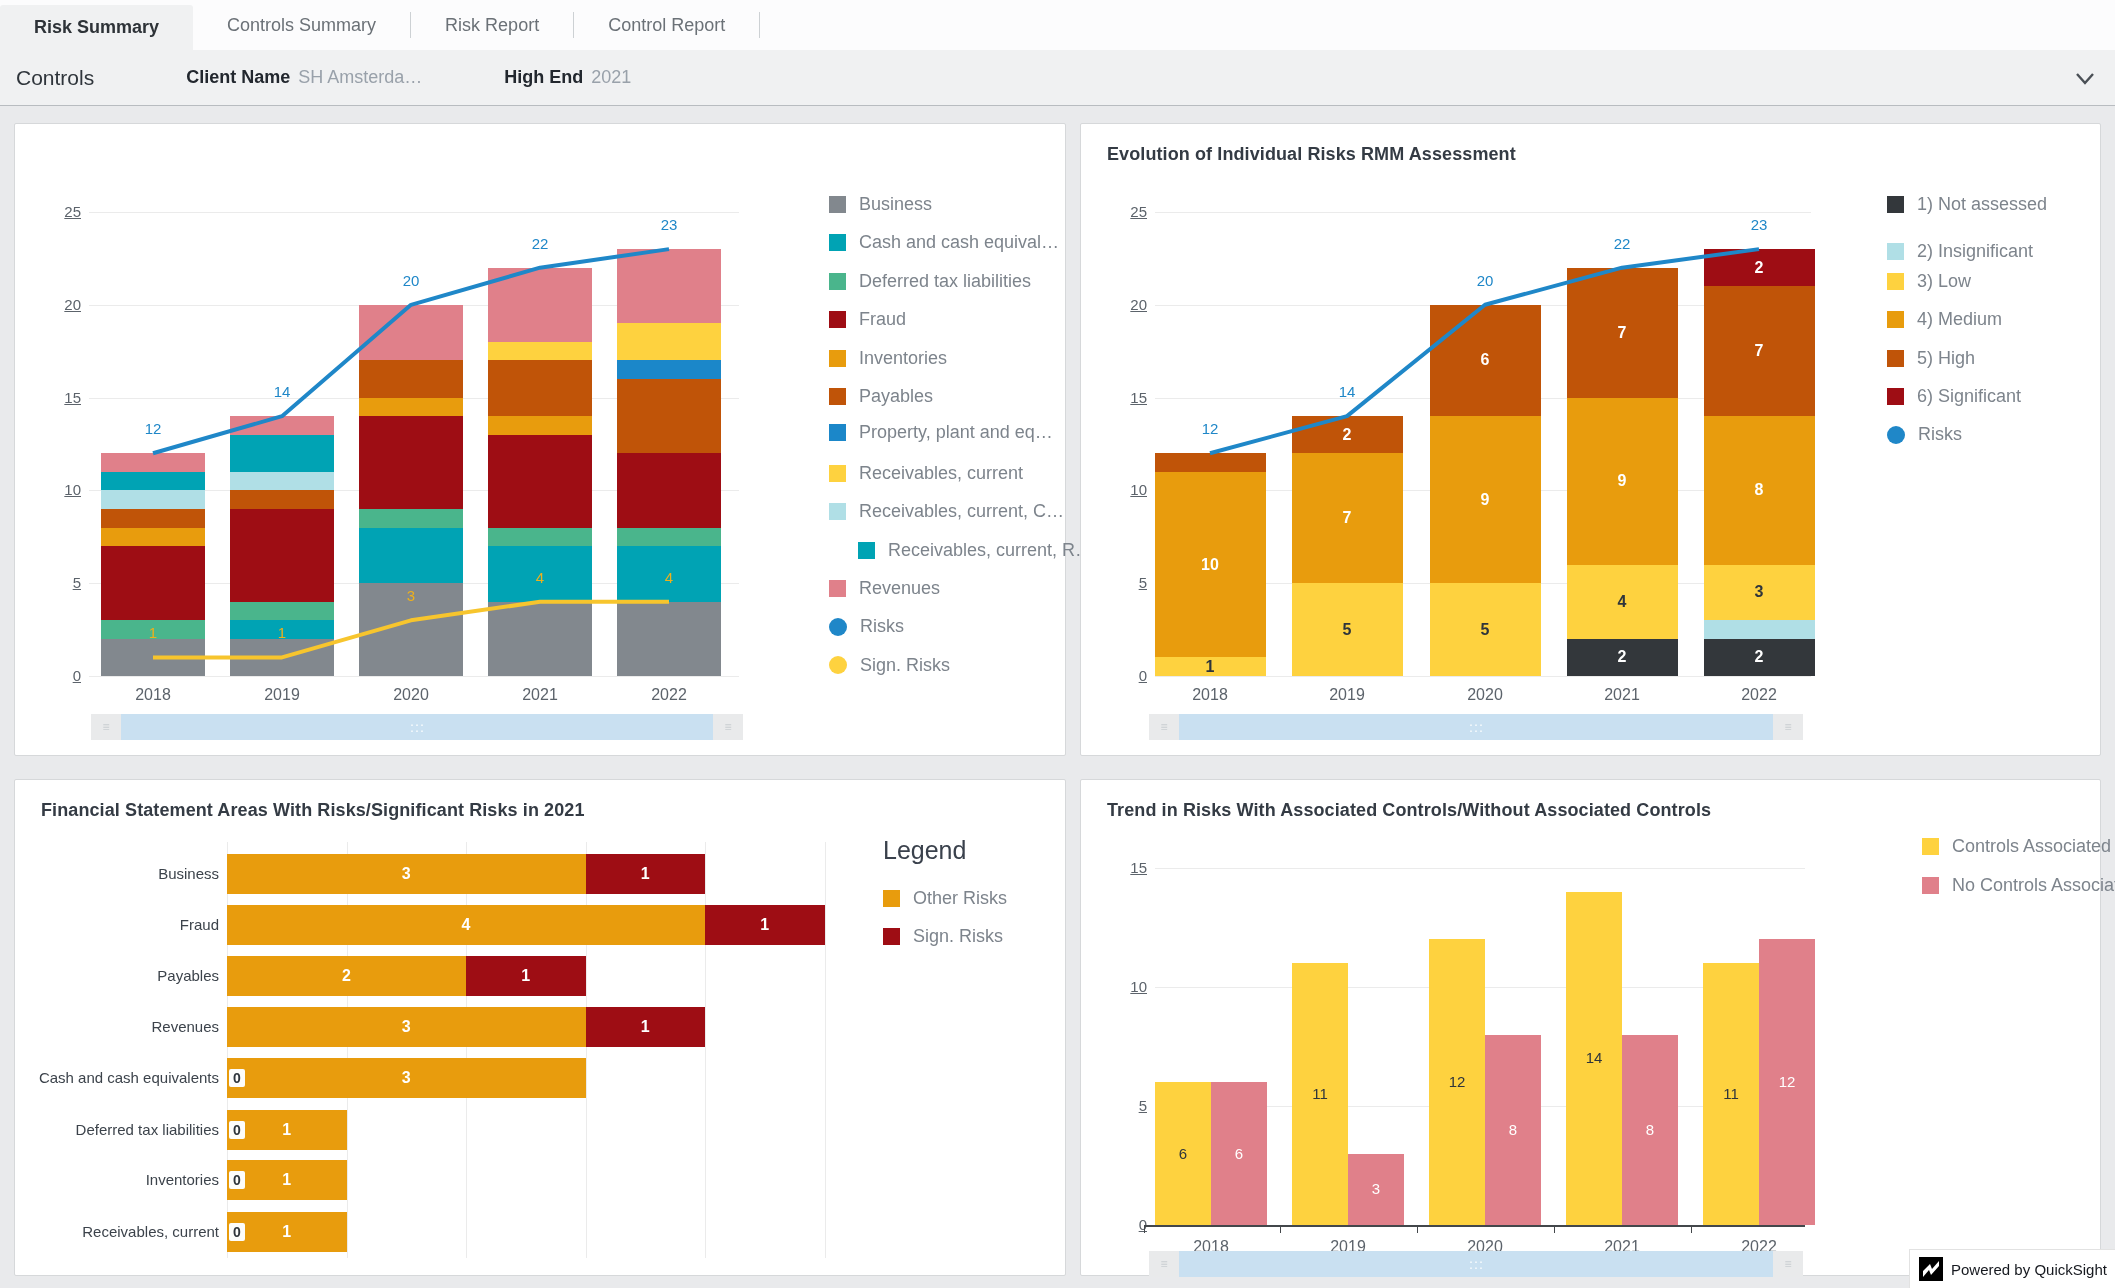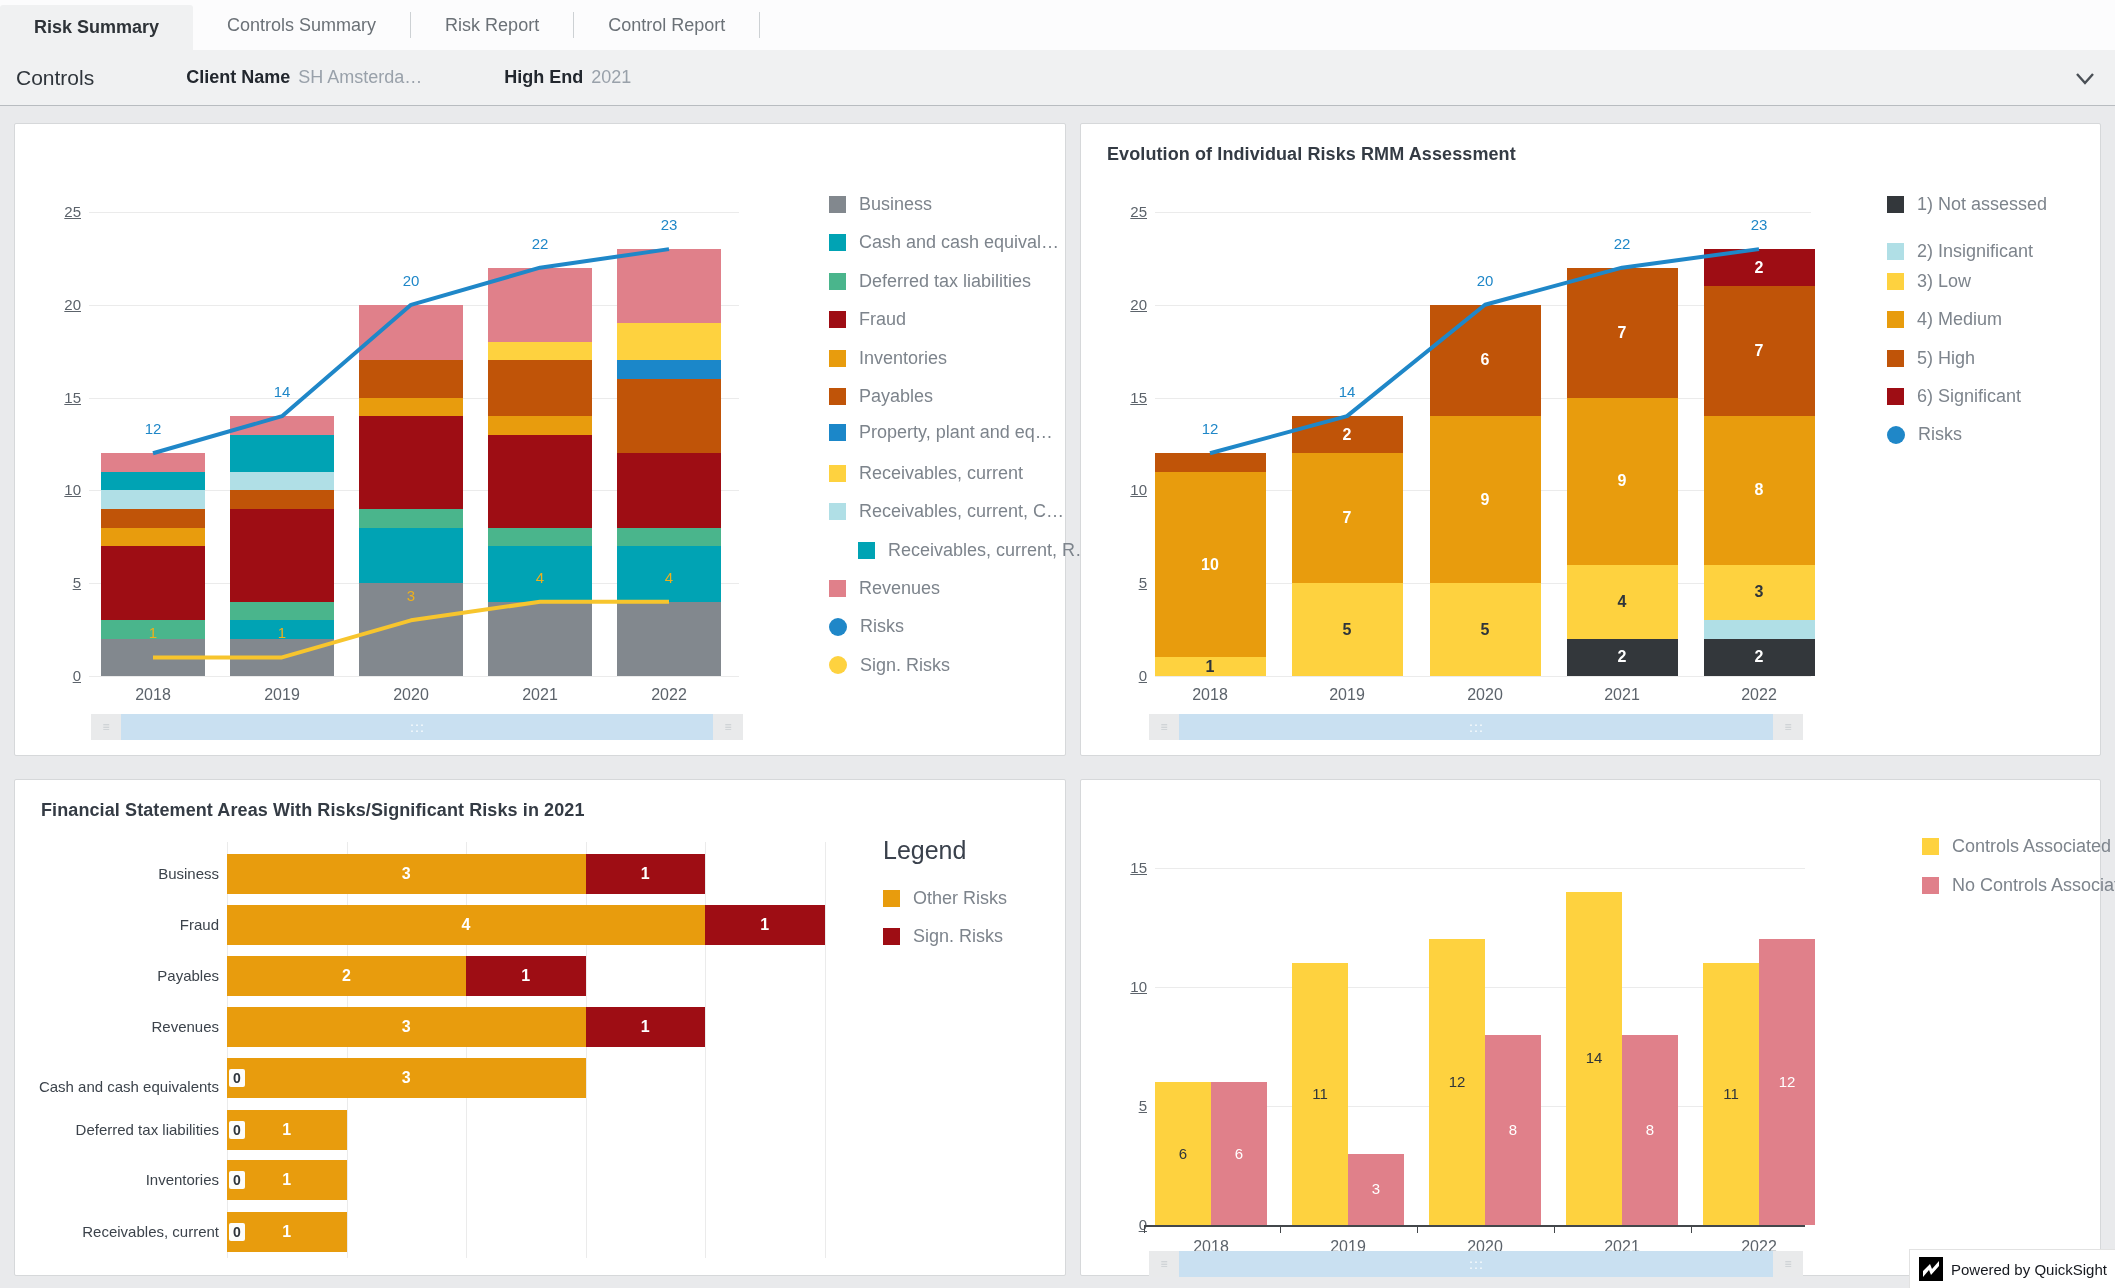--- a/index.html
+++ b/index.html
@@ -343,21 +343,21 @@
       <div class="rowlabel" style="left: 9px; width: 195px; top: 187px;">Payables</div>
       <div class="seg" style="left: 212px; top: 176px; width: 239px; height: 40px; background: rgb(232, 156, 13);"></div>
       <div class="seg-label" style="left: 212px; width: 239px; top: 188px; color: rgb(255, 255, 255);">2</div>
       <div class="seg" style="left: 451px; top: 176px; width: 119.5px; height: 40px; background: rgb(158, 13, 20);"></div>
       <div class="seg-label" style="left: 451px; width: 119.5px; top: 188px; color: rgb(255, 255, 255);">1</div>
       <div class="rowlabel" style="left: 9px; width: 195px; top: 238px;">Revenues</div>
       <div class="seg" style="left: 212px; top: 227px; width: 358.5px; height: 40px; background: rgb(232, 156, 13);"></div>
       <div class="seg-label" style="left: 212px; width: 358.5px; top: 239px; color: rgb(255, 255, 255);">3</div>
       <div class="seg" style="left: 570.5px; top: 227px; width: 119.5px; height: 40px; background: rgb(158, 13, 20);"></div>
       <div class="seg-label" style="left: 570.5px; width: 119.5px; top: 239px; color: rgb(255, 255, 255);">1</div>
-      <div class="rowlabel" style="left: 9px; width: 195px; top: 289px; margin-top: 9px;">Cash and cash equivalents</div>
+      <div class="rowlabel" style="left: 9px; width: 195px; top: 289px;">Cash and cash equivalents</div>
       <div class="seg" style="left: 212px; top: 278px; width: 358.5px; height: 40px; background: rgb(232, 156, 13);"></div>
       <div class="seg-label" style="left: 212px; width: 358.5px; top: 290px; color: rgb(255, 255, 255);">3</div>
       <div class="zero-pill" style="left: 214px; top: 289px;">0</div>
       <div class="rowlabel" style="left: 9px; width: 195px; top: 341px;">Deferred tax liabilities</div>
       <div class="seg" style="left: 212px; top: 330px; width: 119.5px; height: 40px; background: rgb(232, 156, 13);"></div>
       <div class="seg-label" style="left: 212px; width: 119.5px; top: 342px; color: rgb(255, 255, 255);">1</div>
       <div class="zero-pill" style="left: 214px; top: 341px;">0</div>
       <div class="rowlabel" style="left: 9px; width: 195px; top: 391px;">Inventories</div>
       <div class="seg" style="left: 212px; top: 380px; width: 119.5px; height: 40px; background: rgb(232, 156, 13);"></div>
       <div class="seg-label" style="left: 212px; width: 119.5px; top: 392px; color: rgb(255, 255, 255);">1</div>
@@ -372,20 +372,21 @@
         <div class="legend-text">Other Risks</div>
       </div>
       <div class="legend-item" style="left: 868px; top: 146px;">
         <div class="legend-swatch" style="background: rgb(158, 13, 20);"></div>
         <div class="legend-text">Sign. Risks</div>
       </div>
     </div>
 </div>
 
 <div class="panel" id="panel3" style="left:1080px;top:779px;width:1021px;height:497px;">
+  <h3>Trend in Risks With Associated Controls/Without Associated Controls</h3>
   <div class="chart" id="chart3">
       <div class="ytick" style="left: 22px; top: 436px;">0</div>
       <div class="gl-h" style="left: 74px; width: 650px; top: 326px;"></div>
       <div class="ytick" style="left: 22px; top: 317px;">5</div>
       <div class="gl-h" style="left: 74px; width: 650px; top: 207px;"></div>
       <div class="ytick" style="left: 22px; top: 198px;">10</div>
       <div class="gl-h" style="left: 74px; width: 650px; top: 88px;"></div>
       <div class="ytick" style="left: 22px; top: 79px;">15</div>
       <div class="seg" style="left: 74px; top: 302.2px; width: 56px; height: 142.8px; background: rgb(254, 210, 63);"></div>
       <div class="seg-label" style="left: 74px; width: 56px; top: 365.6px; color: rgb(47, 53, 59); font-weight: 400; font-size: 15px;">6</div>

